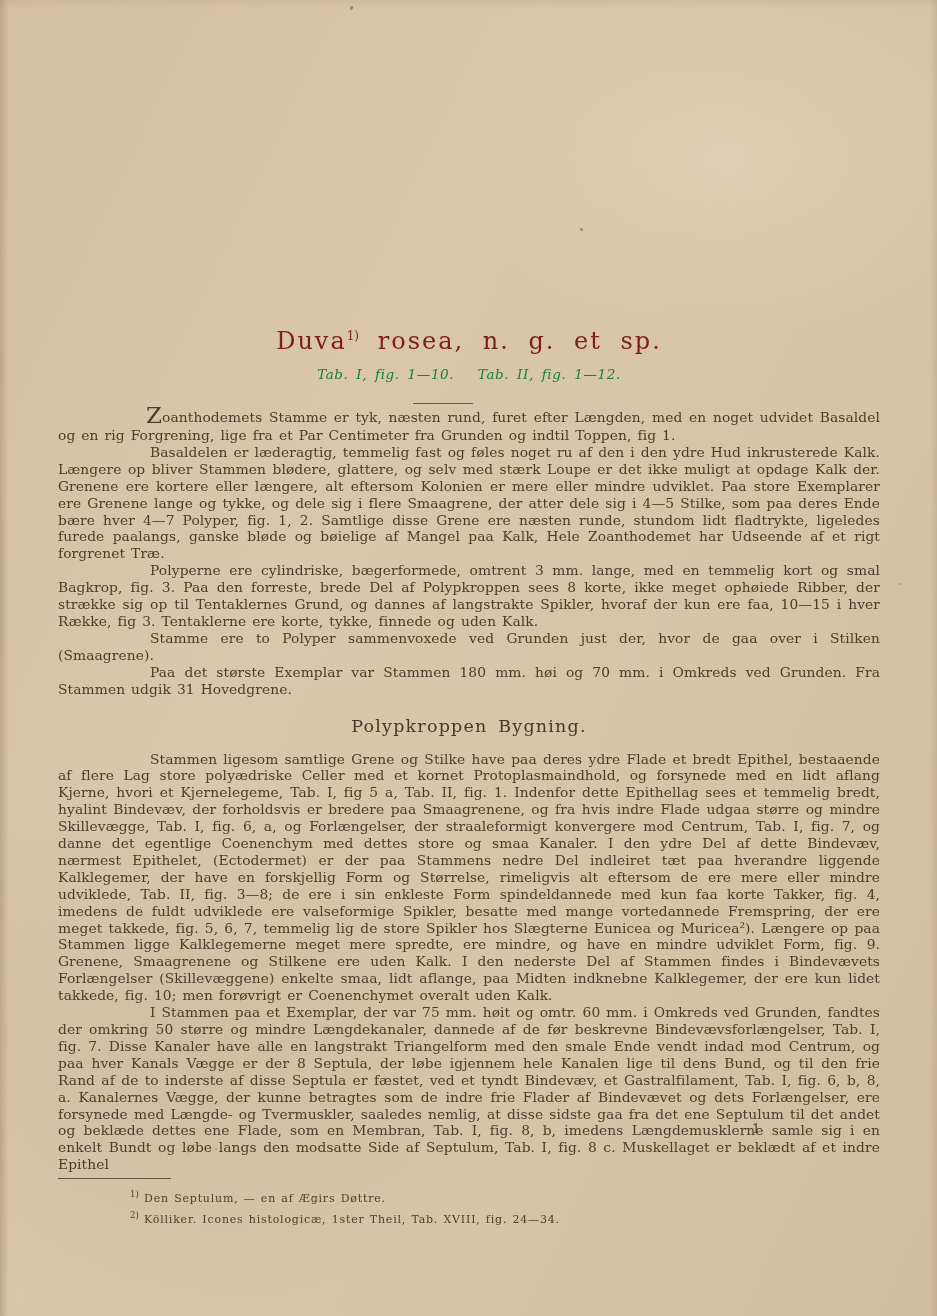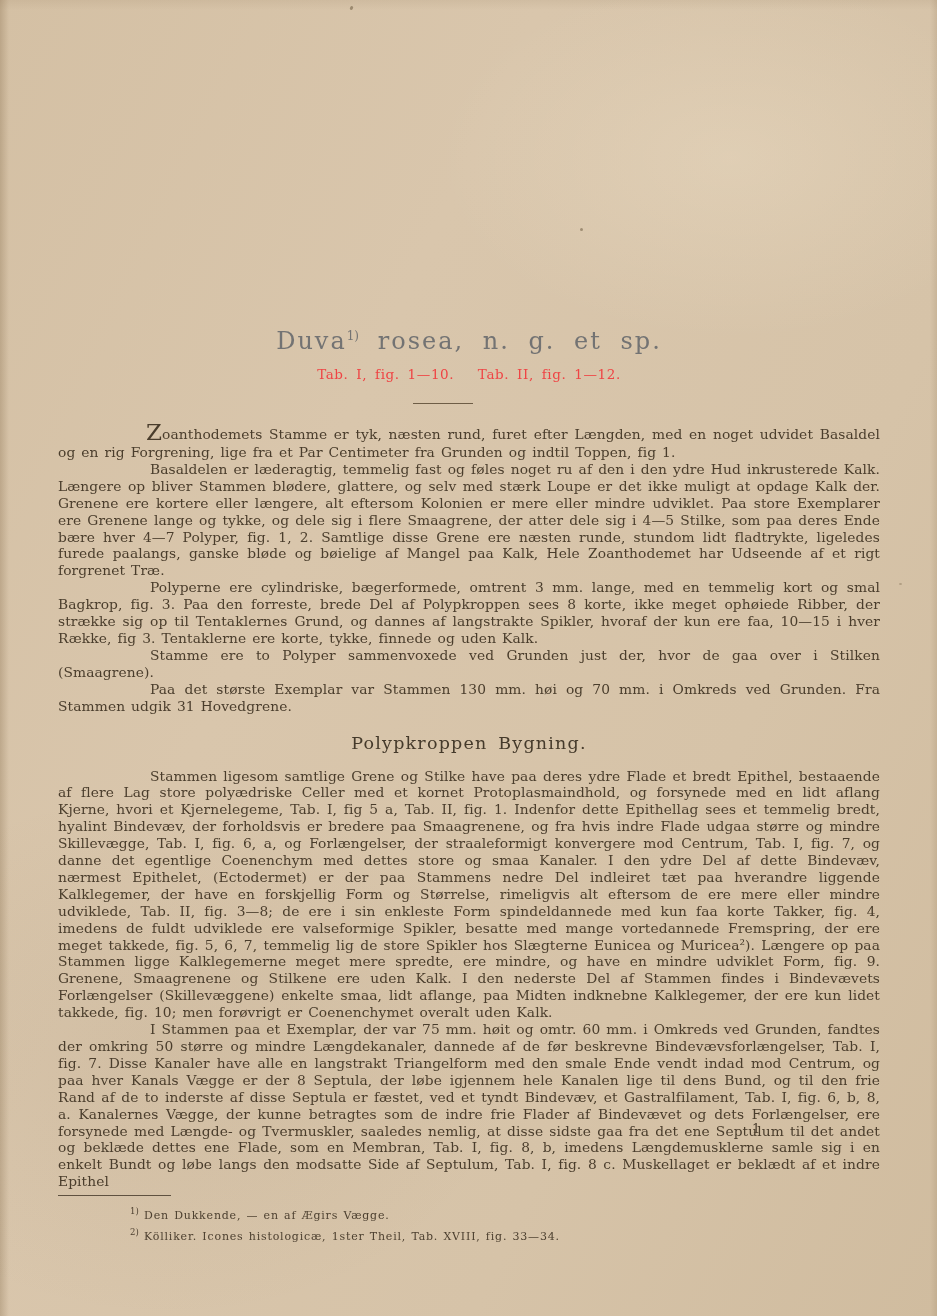--- a/index.html
+++ b/index.html
@@ -23,40 +23,41 @@
     width: 822px;
     padding-top: 322px;
   }
   .title {
     margin: 0;
     text-align: center;
     font-size: 24px;
     font-weight: normal;
     letter-spacing: 2px;
     word-spacing: 9px;
-    color: #737373;
+    color: #7f1d1d;
     line-height: 28px;
   }
   .title sup { font-size: 12px; letter-spacing: 0; }
   .subtitle {
     margin-top: 11px;
     text-align: center;
     font-size: 13.5px;
     letter-spacing: 0.6px;
     word-spacing: 3px;
-    color: #ef4444;
+    color: #15803d;
+    font-style: italic;
   }
   .title-rule {
     width: 60px;
     height: 0;
     border-top: 1.5px solid #6e5d46;
     margin: 21px auto 0 auto;
     transform: translateX(-26px);
   }
-  .body-text { margin-top: 17px; }
+  .body-text { }
   .para {
     margin: 0;
     font-size: 13.8px;
     line-height: 16.9px;
     text-align: justify;
     text-indent: 92px;
     letter-spacing: 0.1px;
     word-spacing: 1.5px;
   }
   .para.lead { text-indent: 88px; }
@@ -119,33 +120,33 @@
 
   <div class="title-rule"></div>
 
   <div class="body-text">
 
     <p class="para lead"><span class="lead-initial">Z</span><span>oanthodemets Stamme er tyk, næsten rund, furet efter Længden, med en noget udvidet Basaldel og en rig Forgrening, lige fra et Par Centimeter fra Grunden og indtil Toppen, fig 1.</span></p>
 
     <p class="para">Basaldelen er læderagtig, temmelig fast og føles noget ru af den i den ydre Hud inkrusterede Kalk. Længere op bliver Stammen blødere, glattere, og selv med stærk Loupe er det ikke muligt at opdage Kalk der. Grenene ere kortere eller længere, alt eftersom Kolonien er mere eller mindre udviklet. Paa store Exemplarer ere Grenene lange og tykke, og dele sig i flere Smaagrene, der atter dele sig i 4—5 Stilke, som paa deres Ende bære hver 4—7 Polyper, fig. 1, 2. Samtlige disse Grene ere næsten runde, stundom lidt fladtrykte, ligeledes furede paalangs, ganske bløde og bøielige af Mangel paa Kalk, Hele Zoanthodemet har Udseende af et rigt forgrenet Træ.</p>
     <p class="para">Polyperne ere cylindriske, bægerformede, omtrent 3 mm. lange, med en temmelig kort og smal Bagkrop, fig. 3. Paa den forreste, brede Del af Polypkroppen sees 8 korte, ikke meget ophøiede Ribber, der strække sig op til Tentaklernes Grund, og dannes af langstrakte Spikler, hvoraf der kun ere faa, 10—15 i hver Række, fig 3. Tentaklerne ere korte, tykke, finnede og uden Kalk.</p>
     <p class="para">Stamme ere to Polyper sammenvoxede ved Grunden just der, hvor de gaa over i Stilken (Smaagrene).</p>
-    <p class="para">Paa det største Exemplar var Stammen 130 mm. høi og 70 mm. i Omkreds ved Grunden. Fra Stammen udgik 31 Hovedgrene.</p>
+    <p class="para">Paa det største Exemplar var Stammen 180 mm. høi og 70 mm. i Omkreds ved Grunden. Fra Stammen udgik 31 Hovedgrene.</p>
 
     <h2 class="section-heading">Polypkroppen Bygning.</h2>
 
     <p class="para">Stammen ligesom samtlige Grene og Stilke have paa deres ydre Flade et bredt Epithel, bestaaende af flere Lag store polyædriske Celler med et kornet Protoplasmaindhold, og forsynede med en lidt aflang Kjerne, hvori et Kjernelegeme, Tab. I, fig 5 a, Tab. II, fig. 1. Indenfor dette Epithellag sees et temmelig bredt, hyalint Bindevæv, der forholdsvis er bredere paa Smaagrenene, og fra hvis indre Flade udgaa større og mindre Skillevægge, Tab. I, fig. 6, a, og Forlængelser, der straaleformigt konvergere mod Centrum, Tab. I, fig. 7, og danne det egentlige Coenenchym med dettes store og smaa Kanaler. I den ydre Del af dette Bindevæv, nærmest Epithelet, (Ectodermet) er der paa Stammens nedre Del indleiret tæt paa hverandre liggende Kalklegemer, der have en forskjellig Form og Størrelse, rimeligvis alt eftersom de ere mere eller mindre udviklede, Tab. II, fig. 3—8; de ere i sin enkleste Form spindeldannede med kun faa korte Takker, fig. 4, imedens de fuldt udviklede ere valseformige Spikler, besatte med mange vortedannede Fremspring, der ere meget takkede, fig. 5, 6, 7, temmelig lig de store Spikler hos Slægterne Eunicea og Muricea²). Længere op paa Stammen ligge Kalklegemerne meget mere spredte, ere mindre, og have en mindre udviklet Form, fig. 9. Grenene, Smaagrenene og Stilkene ere uden Kalk. I den nederste Del af Stammen findes i Bindevævets Forlængelser (Skillevæggene) enkelte smaa, lidt aflange, paa Midten indknebne Kalklegemer, der ere kun lidet takkede, fig. 10; men forøvrigt er Coenenchymet overalt uden Kalk.</p>
     <p class="para">I Stammen paa et Exemplar, der var 75 mm. høit og omtr. 60 mm. i Omkreds ved Grunden, fandtes der omkring 50 større og mindre Længdekanaler, dannede af de før beskrevne Bindevævsforlængelser, Tab. I, fig. 7. Disse Kanaler have alle en langstrakt Triangelform med den smale Ende vendt indad mod Centrum, og paa hver Kanals Vægge er der 8 Septula, der løbe igjennem hele Kanalen lige til dens Bund, og til den frie Rand af de to inderste af disse Septula er fæstet, ved et tyndt Bindevæv, et Gastralfilament, Tab. I, fig. 6, b, 8, a. Kanalernes Vægge, der kunne betragtes som de indre frie Flader af Bindevævet og dets Forlængelser, ere forsynede med Længde- og Tvermuskler, saaledes nemlig, at disse sidste gaa fra det ene Septulum til det andet og beklæde dettes ene Flade, som en Membran, Tab. I, fig. 8, b, imedens Længdemusklerne samle sig i en enkelt Bundt og løbe langs den modsatte Side af Septulum, Tab. I, fig. 8 c. Muskellaget er beklædt af et indre Epithel</p>
 
   </div>
 
   <div class="footnotes">
     <div class="fn-rule"></div>
-    <div class="footnote"><span class="fn-marker"><sup>1)</sup></span> <span>Den Dukkende, — en af Ægirs Vægge.</span></div>
-    <div class="footnote"><span class="fn-marker"><sup>2)</sup></span> <span>Kölliker. Icones histologicæ, 1ster Theil, Tab. XVIII, fig. 33—34.</span></div>
+    <div class="footnote"><span class="fn-marker"><sup>1)</sup></span> <span>Den Septulum, — en af Ægirs Døttre.</span></div>
+    <div class="footnote"><span class="fn-marker"><sup>2)</sup></span> <span>Kölliker. Icones histologicæ, 1ster Theil, Tab. XVIII, fig. 24—34.</span></div>
   </div>
 
 </div>
 
 <div class="page-number">1</div>
 
 <div class="speck s1"></div>
 <div class="speck s2"></div>
 <div class="speck s3"></div>
 <div class="speck s4"></div>

